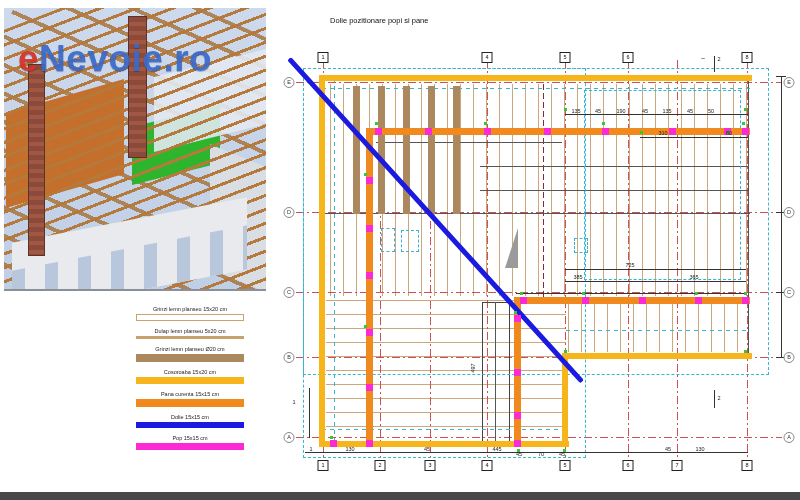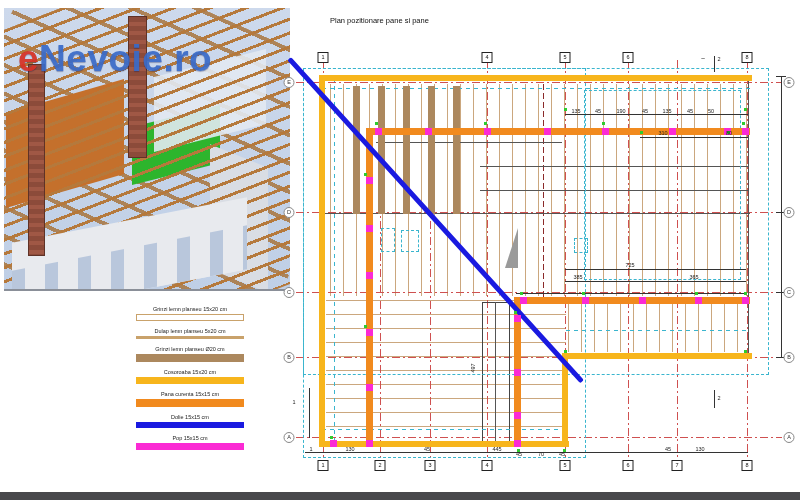--- a/index.html
+++ b/index.html
@@ -41,21 +41,21 @@
   .lg-label{font-size:5.5px;color:#222;text-align:center;margin:0 6px 2px 6px;line-height:1.1;}
   .lg-bar{margin:0 6px 7px 6px;}
   .b1{height:5px;background:#fff;border:1px solid #C9A26B;}
   .b2{height:3px;background:#C9A26B;}
   .b3{height:8px;background:#AC885E;}
   .b4{height:7px;background:#F7B51C;}
   .b5{height:8px;background:#F18A1E;}
   .b6{height:6px;background:#1A1AE0;}
   .b7{height:7px;background:#FB2AD4;}
   
-  #render3d{position:absolute;left:4px;top:8px;width:286px;height:281px;overflow:hidden;
+  #render3d{position:absolute;left:4px;top:8px;width:262px;height:281px;overflow:hidden;
             background:linear-gradient(#cdd9ec,#bfcfe6);border-bottom:2px solid #8a8f98;z-index:1;}
   .wm{position:absolute;left:14px;top:30px;font-size:37px;font-weight:bold;letter-spacing:.5px;
       z-index:20;opacity:.93;text-shadow:0 1px 1px rgba(10,20,80,.35);white-space:nowrap;}
   .wm .e1{color:#D63226;}
   .wm .e2{color:#3A6BC8;}
   .bottom-bar{position:absolute;left:0;top:492px;width:800px;height:8px;background:#48484b;}
 </style>
 </head>
 <body>
 
@@ -87,21 +87,21 @@
     <div class="lg-label">Cosoroaba 15x20 cm</div>
     <div class="lg-bar b4"></div>
     <div class="lg-label">Pana curenta 15x15 cm</div>
     <div class="lg-bar b5"></div>
     <div class="lg-label">Dolie 15x15 cm</div>
     <div class="lg-bar b6"></div>
     <div class="lg-label">Pop 15x15 cm</div>
     <div class="lg-bar b7"></div>
   </div>
 
-  <div class="title">Plan pozitionare pane si pane</div>
+  <div class="title">Dolie pozitionare popi si pane</div>
 
   <div class="joistsV" style="left:330px;top:84px;width:418px;height:212px;"></div>
   <div class="joistsH" style="left:326px;top:300px;width:240px;height:138px;"></div>
   <div class="joistsV" style="left:568px;top:304px;width:180px;height:48px;"></div>
 
   <div class="vax" style="left:323px;top:60px;height:398px;"></div>
   <div class="vax" style="left:380px;top:125px;height:333px;"></div>
   <div class="vax" style="left:430px;top:125px;height:333px;"></div>
   <div class="vax" style="left:487px;top:60px;height:398px;"></div>
   <div class="vax" style="left:565px;top:60px;height:398px;"></div>

